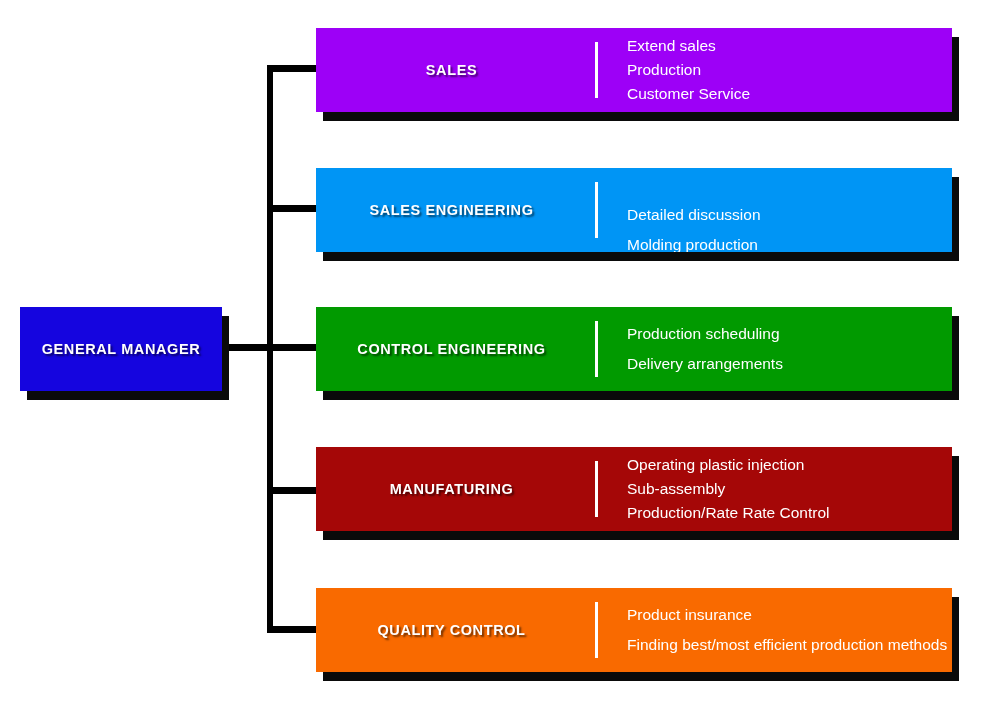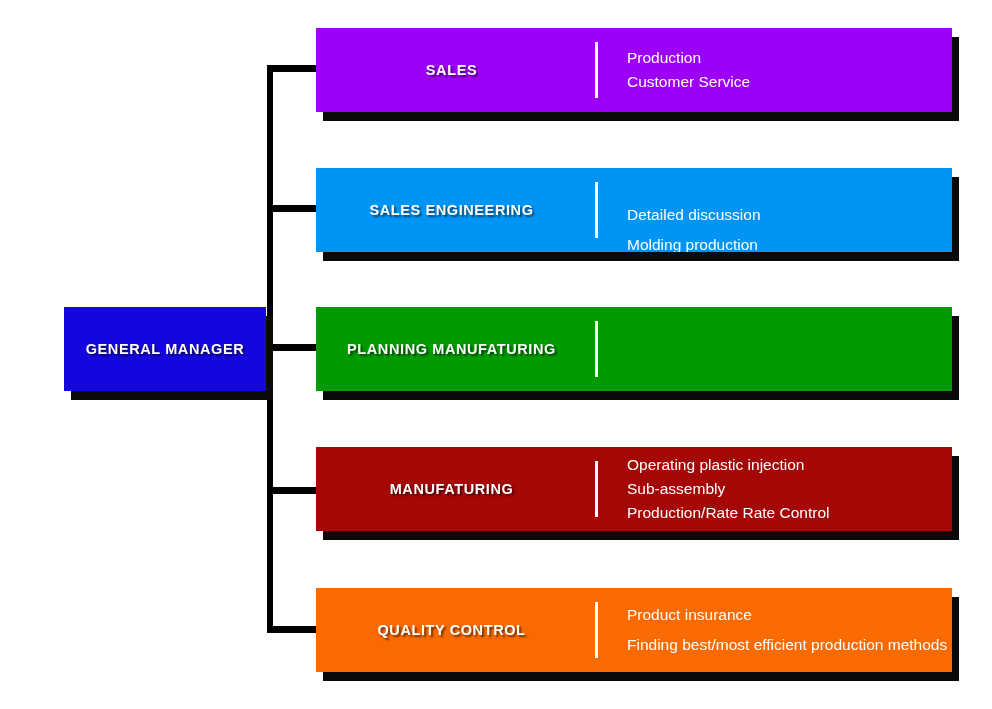--- a/index.html
+++ b/index.html
@@ -31,21 +31,20 @@
     box-sizing: border-box;
     box-shadow: 7px 9px 0 0 #0a0a0a;
     display: flex;
     align-items: center;
     overflow: hidden;
   }
 
   
   .node-root {
     justify-content: center;
-    margin-left: 44px;
   }
   .node-root .node-title {
     text-align: center;
     padding: 0;
   }
 
   
   .node-title {
     flex: 0 0 auto;
     box-sizing: border-box;
@@ -98,37 +97,42 @@
   <div class="connector" style="left:267px; top:626px; width:53px; height:7px;"></div>
 
   <div class="node node-root" style="left:20px; top:307px; width:202px; height:84px; background:#1505DF;">
     <div class="node-title">GENERAL MANAGER</div>
   </div>
 
   <div class="node node-dept" style="left:316px; top:28px; width:636px; height:84px; background:#9D00F7;">
     <div class="node-title">SALES</div>
     <div class="node-divider" style="height:56px;"></div>
     <div class="node-items">
+      <span class="item">Extend sales</span>
       <span class="item">Production</span>
       <span class="item">Customer Service</span>
     </div>
   </div>
 
   <div class="node node-dept" style="left:316px; top:168px; width:636px; height:84px; background:#0095F5;">
     <div class="node-title">SALES ENGINEERING</div>
     <div class="node-divider" style="height:56px;"></div>
     <div class="node-items" style="line-height:1.95;margin-top:40px;">
       <span class="item">Detailed discussion</span>
       <span class="item">Molding production</span>
     </div>
   </div>
 
   <div class="node node-dept" style="left:316px; top:307px; width:636px; height:84px; background:#019A00;">
-    <div class="node-title">PLANNING MANUFATURING</div>
+    <div class="node-title">CONTROL ENGINEERING</div>
     <div class="node-divider" style="height:56px;"></div>
+    <div class="node-items" style="line-height:1.95;">
+      <span class="item">Production scheduling</span>
+      <span class="item">Delivery arrangements</span>
+    </div>
   </div>
 
   <div class="node node-dept" style="left:316px; top:447px; width:636px; height:84px; background:#A50707;">
     <div class="node-title">MANUFATURING</div>
     <div class="node-divider" style="height:56px;"></div>
     <div class="node-items">
       <span class="item">Operating plastic injection</span>
       <span class="item">Sub-assembly</span>
       <span class="item">Production/Rate Rate Control</span>
     </div>

